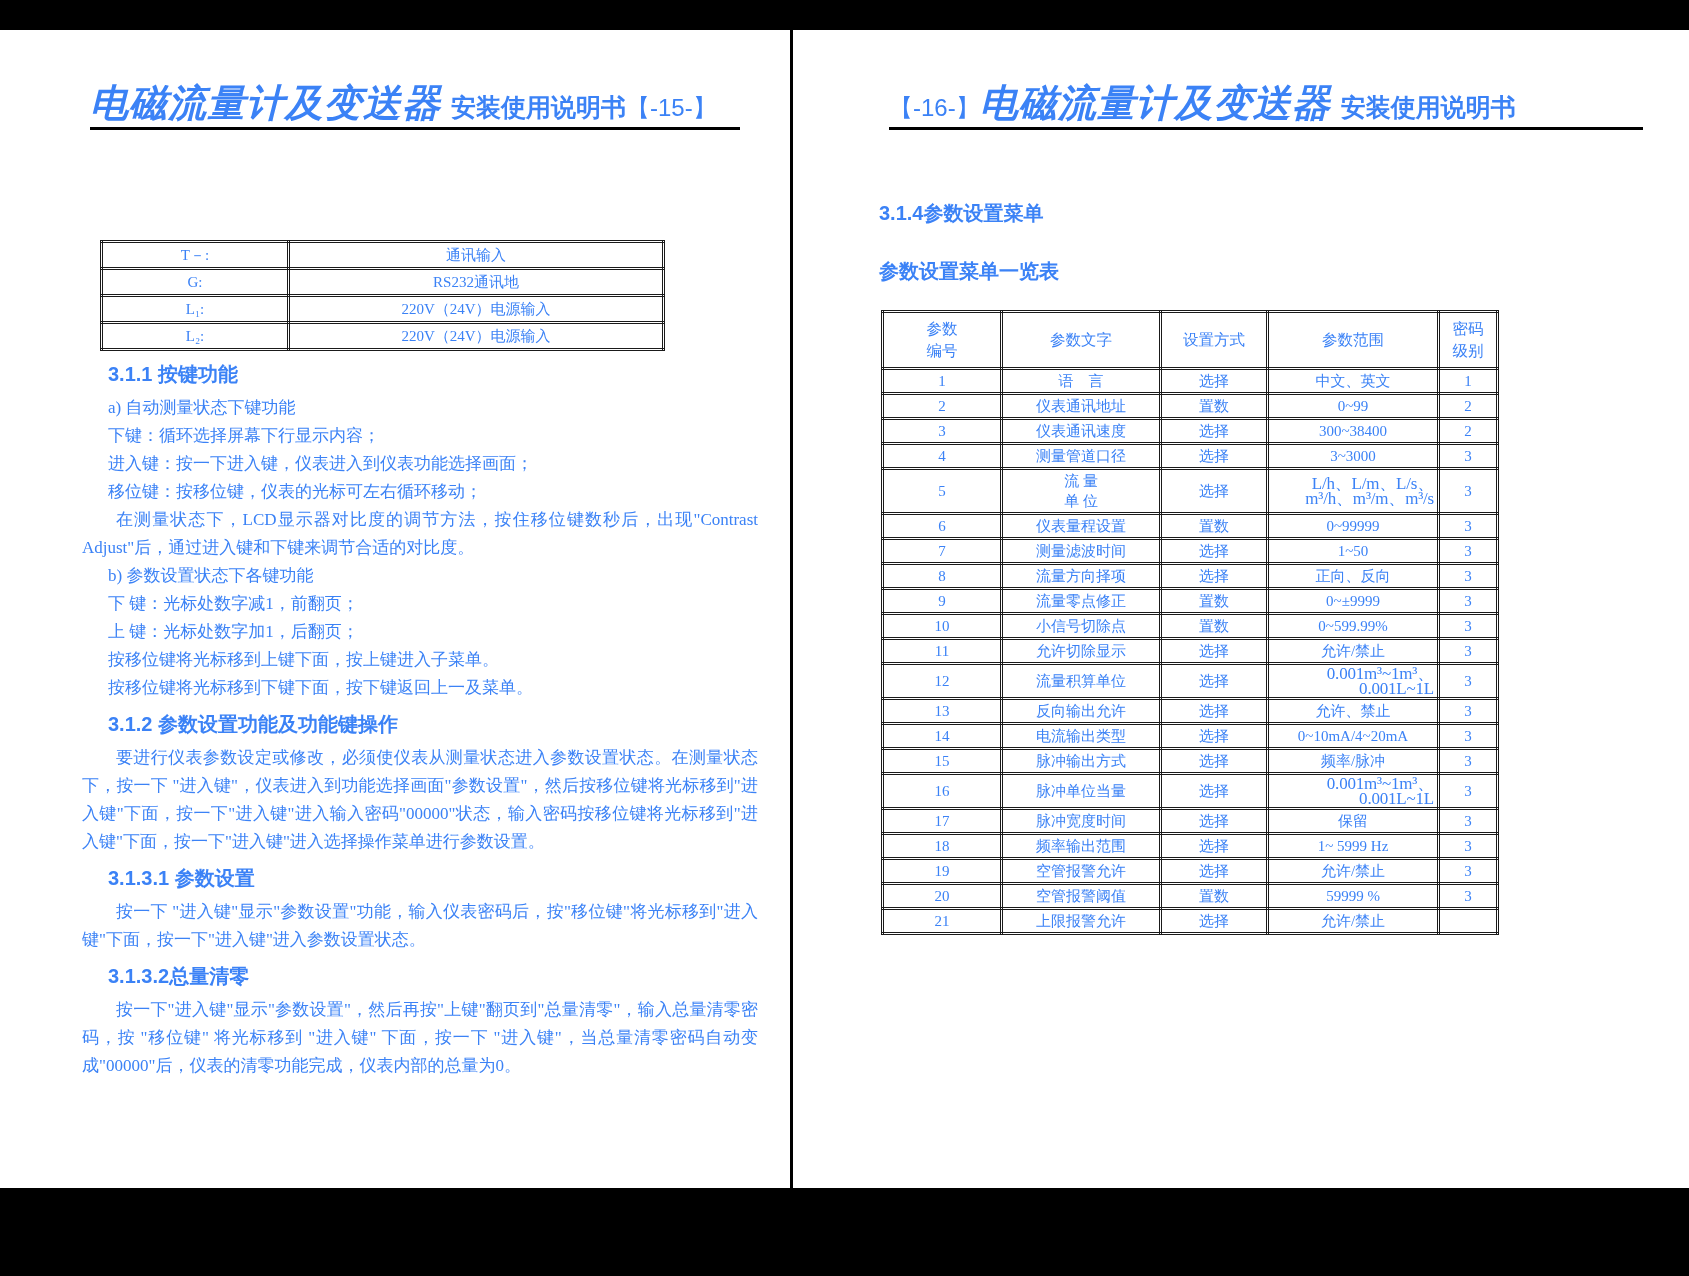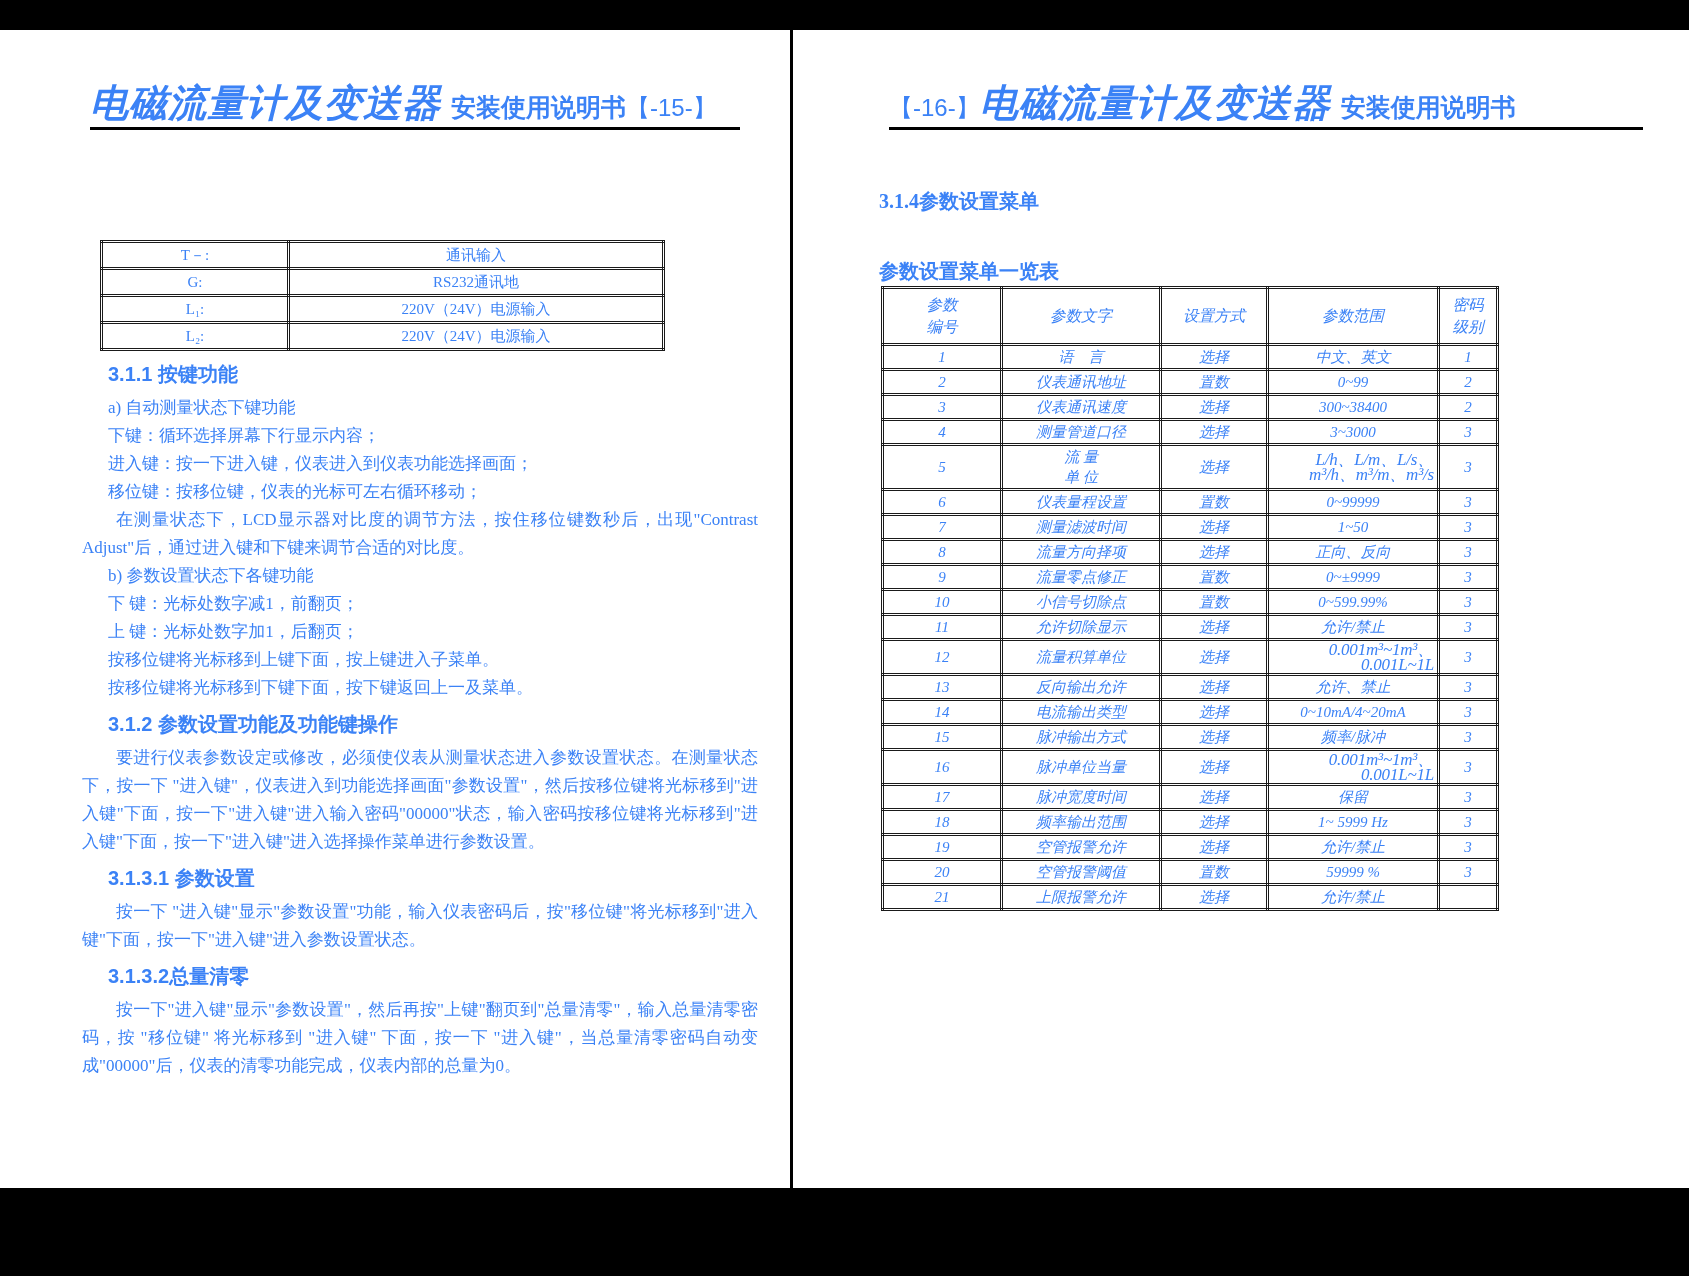--- a/index.html
+++ b/index.html
@@ -35,25 +35,25 @@
   .terminal-table .t-label{width:168px;}
 
   
   .blocks{position:absolute;top:322px;left:82px;width:676px;font-size:17px;}
   .blocks .sec-heading{font-family:"Liberation Sans","DejaVu Sans",sans-serif;font-weight:700;font-size:20px;line-height:28px;margin:8px 0 6px 26px;}
   .blocks .line{line-height:28px;margin-left:26px;}
   .blocks .para{line-height:28px;text-indent:2em;text-align:justify;}
 
   
   .r-heading{position:absolute;font-family:"Liberation Sans","DejaVu Sans",sans-serif;font-weight:700;font-size:20px;margin:0;}
-  .r-heading.r1{top:158px;left:86px;font-family:Liberation Serif, serif;}
+  .r-heading.r1{top:170px;left:86px;}
   .r-heading.r2{top:228px;left:86px;}
 
   
-  .param-table{position:absolute;top:256px;left:88px;width:604px;border-collapse:collapse;table-layout:fixed;font-style:italic;}
+  .param-table{position:absolute;top:280px;left:88px;width:604px;border-collapse:collapse;table-layout:fixed;}
   .param-table th,.param-table td{border:3px double #1a1a1a;text-align:center;vertical-align:middle;font-weight:normal;}
   .param-table th{font-size:15.5px;line-height:22px;white-space:pre-line;padding:4px 2px;height:46px;}
   .param-table td{font-size:15px;line-height:20px;height:20px;padding:1px 3px;}
   .param-table .c-no{width:112px;}
   .param-table .c-name{width:152px;white-space:pre-line;}
   .param-table .c-mode{width:100px;}
   .param-table .c-range{width:164px;}
   .param-table .c-level{width:52px;}
   .param-table td.small{font-size:17px;line-height:15px;letter-spacing:-0.2px;text-align:right;}
 </style>

